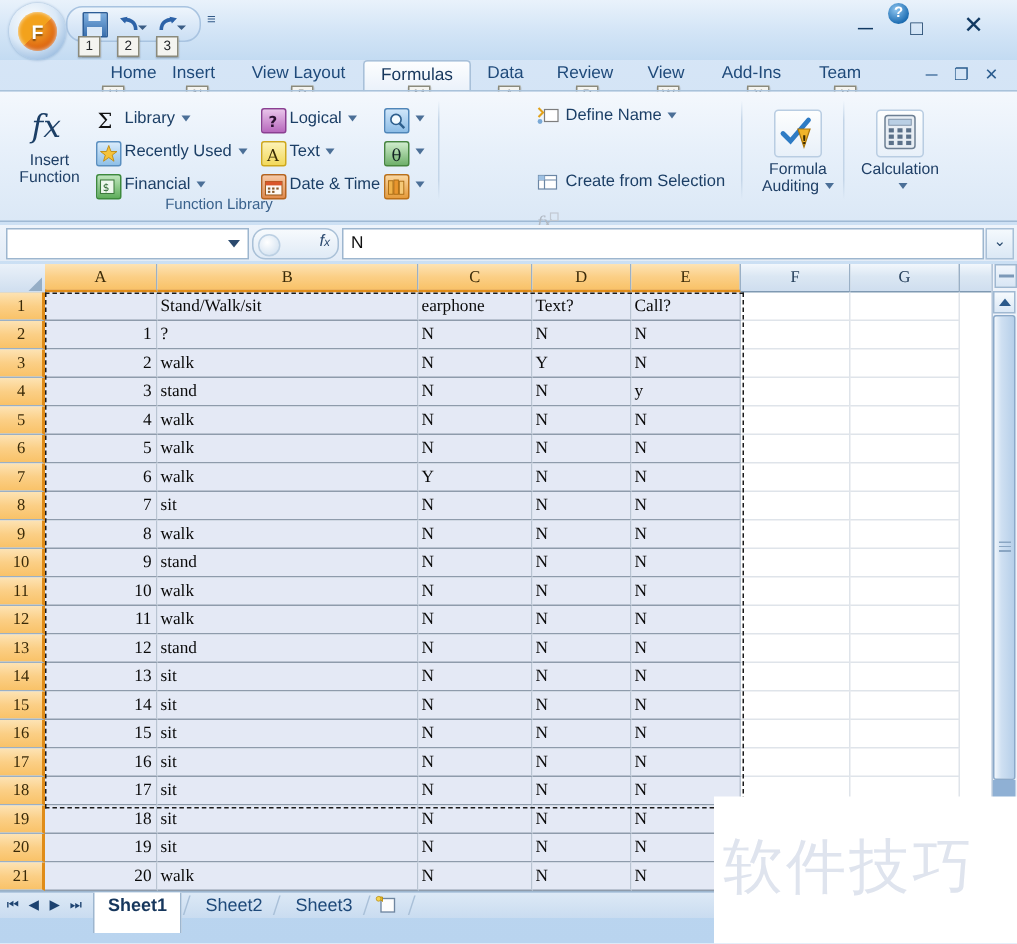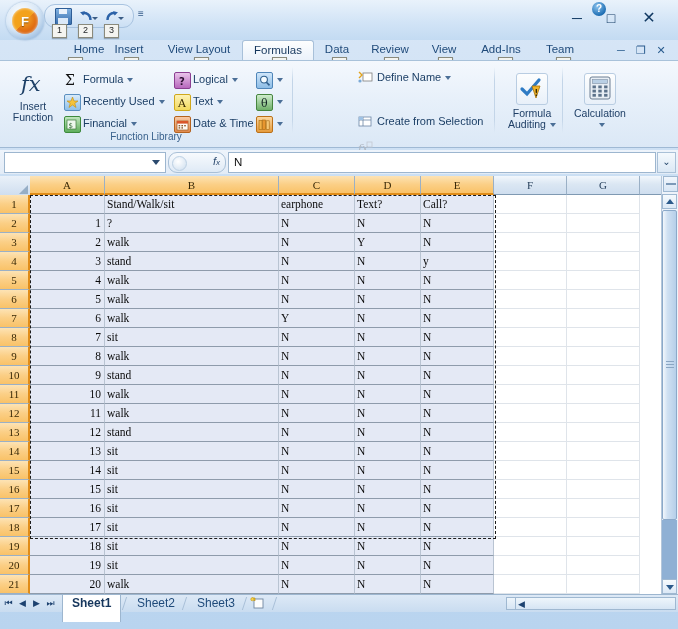--- a/index.html
+++ b/index.html
@@ -249,21 +249,21 @@
         </span>
         <span>Insert Function</span>
       </div>
 
       <div class="smallitem" style="left:62px;top:6px;">
         <span class="si-ico">
           <svg width="15" height="15" viewBox="0 0 15 15">
               <text x="1" y="13" font-family="DejaVu Serif, serif" font-size="14" fill="#111">Σ</text>
             </svg>
         </span>
-        <span class="si-txt"><span>Formula</span><span class="caret"></span></span>
+        <span class="si-txt"><span>Library</span><span class="caret"></span></span>
       </div>
       <div class="smallitem" style="left:62px;top:28px;">
         <span class="si-ico" style="background:linear-gradient(#d8ebfb,#8fc0e8);border:1px solid #5a8fc0;">
           <svg width="13" height="13" viewBox="0 0 13 13" style="position:absolute;left:1px;top:1px;">
               <polygon points="6.5,1 8,5 12,5 8.8,7.4 10,11.5 6.5,9 3,11.5 4.2,7.4 1,5 5,5" fill="#f5c33a" stroke="#c08a10" stroke-width=".6"></polygon>
             </svg>
         </span>
         <span class="si-txt"><span>Recently Used</span><span class="caret"></span></span>
       </div>
       <div class="smallitem" style="left:62px;top:50px;">
@@ -650,14 +650,17 @@
         </svg>
     </div>
     <div class="stab-sep" style="left:274px;"></div>
     <div class="hsplit">
       <div class="hsplit-l"></div>
       <span class="navbtn" style="left:8px;top:0;">◀</span>
     </div>
   </div>
 
 
+  <div class="wm">
+    <div class="wm-txt">软件技巧</div>
+  </div>
 
 </div>
 
 </body></html>

